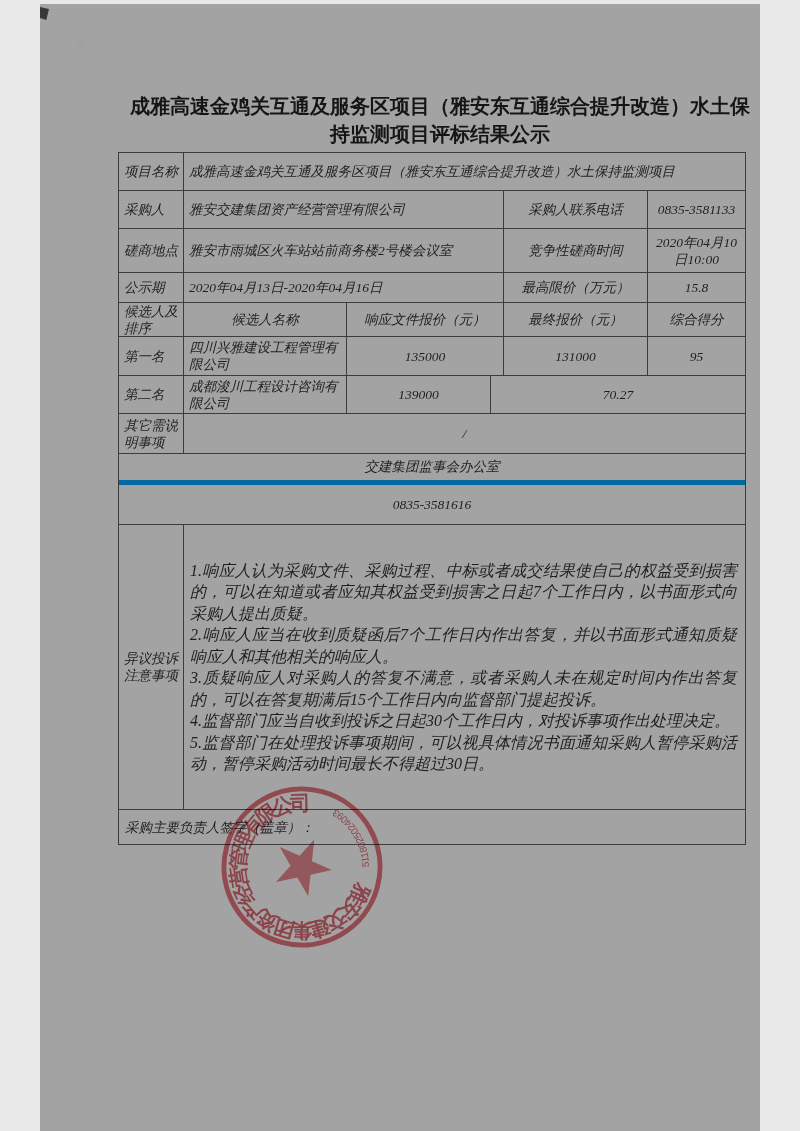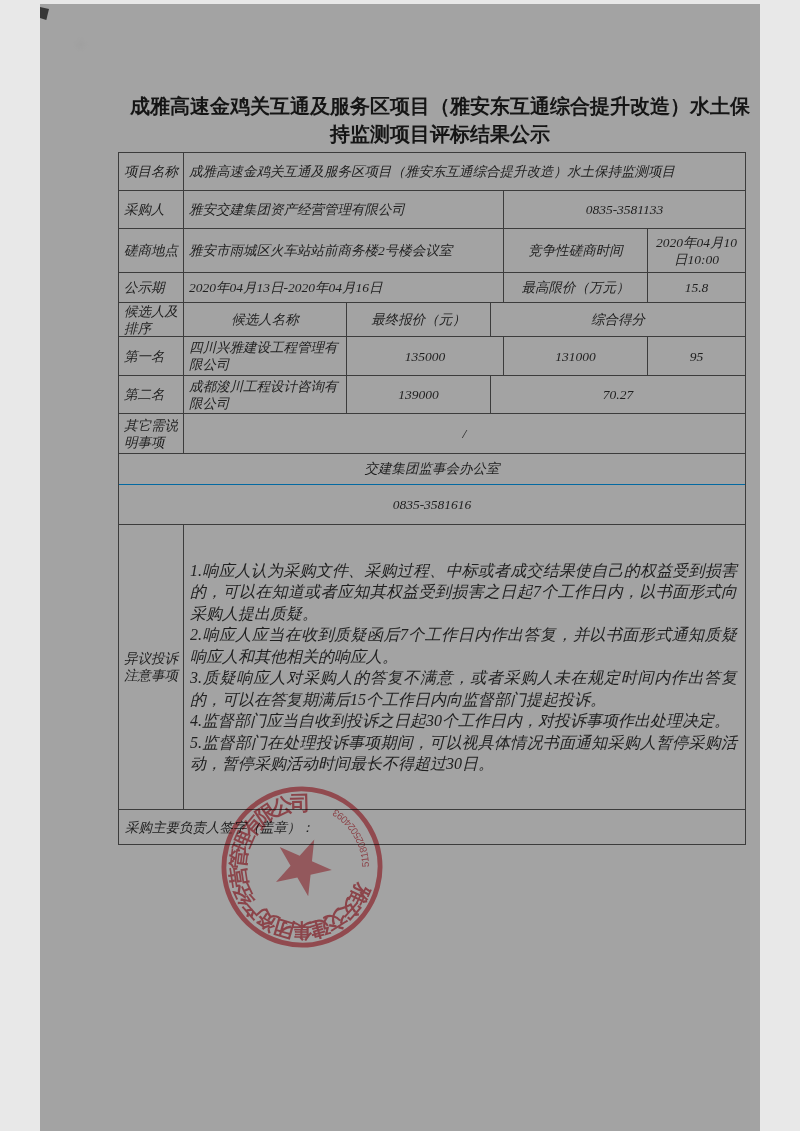--- a/index.html
+++ b/index.html
@@ -39,21 +39,21 @@
   .c2a{width:163px;}
   .c2b{width:157px;}
   .c2{width:320px;}  
   .c3{width:144px;}
   .c4{flex:1;}
   .cfull{flex:1;}    
   .h38{height:38px;} .h44{height:44px;} .h30{height:30px;} .h34{height:34px;}
   .h39{height:39px;} .h40{height:40px;} .h71{height:71px;} .h285{height:285px;}
   .sup-stack{flex:1;display:flex;flex-direction:column;}
   .sup-sub{box-sizing:border-box;display:flex;align-items:center;justify-content:center;text-align:center;}
-  .sup-sub.first{height:31px;border-bottom:1px solid #0369a1;}
+  .sup-sub.first{height:31px;border-bottom:5px solid #0369a1;}
   .sup-sub.second{height:40px;}
   .notes-cell{flex:1;display:flex;flex-direction:column;justify-content:center;padding:6px 8px 6px 6px;box-sizing:border-box;}
   .note-item{font-size:16px;line-height:21.5px;text-align:justify;}
   .sig-cell{flex:1;display:flex;align-items:center;padding-left:6px;box-sizing:border-box;}
   
   .seal{position:absolute;left:162px;top:763px;width:200px;height:200px;mix-blend-mode:multiply;opacity:.88;}
 </style>
 </head>
 <body>
 
@@ -67,40 +67,42 @@
   <div class="doc-table">
 
     <div class="trow h38">
       <div class="cell c1 left">项目名称</div>
       <div class="cell cfull lastcol left">成雅高速金鸡关互通及服务区项目（雅安东互通综合提升改造）水土保持监测项目</div>
     </div>
 
     <div class="trow h38">
       <div class="cell c1 left">采购人</div>
       <div class="cell c2 left">雅安交建集团资产经营管理有限公司</div>
+      <div class="cell c3 center">采购人联系电话</div>
       <div class="cell c4 lastcol center">0835-3581133</div>
     </div>
 
     <div class="trow h44">
       <div class="cell c1 left">磋商地点</div>
       <div class="cell c2 left">雅安市雨城区火车站站前商务楼2号楼会议室</div>
       <div class="cell c3 center">竞争性磋商时间</div>
       <div class="cell c4 lastcol center">2020年04月10日10:00</div>
     </div>
 
     <div class="trow h30">
       <div class="cell c1 left">公示期</div>
       <div class="cell c2 left">2020年04月13日-2020年04月16日</div>
       <div class="cell c3 center">最高限价（万元）</div>
       <div class="cell c4 lastcol center">15.8</div>
     </div>
 
     <div class="trow h34">
       <div class="cell c1 left">候选人及排序</div>
       <div class="cell c2a center">候选人名称</div>
+      <div class="cell c2b center">响应文件报价（元）</div>
       <div class="cell c3 center">最终报价（元）</div>
       <div class="cell c4 lastcol center">综合得分</div>
     </div>
 
     <div class="trow h39">
       <div class="cell c1 left">第一名</div>
       <div class="cell c2a left">四川兴雅建设工程管理有限公司</div>
       <div class="cell c2b center">135000</div>
       <div class="cell c3 center">131000</div>
       <div class="cell c4 lastcol center">95</div>

